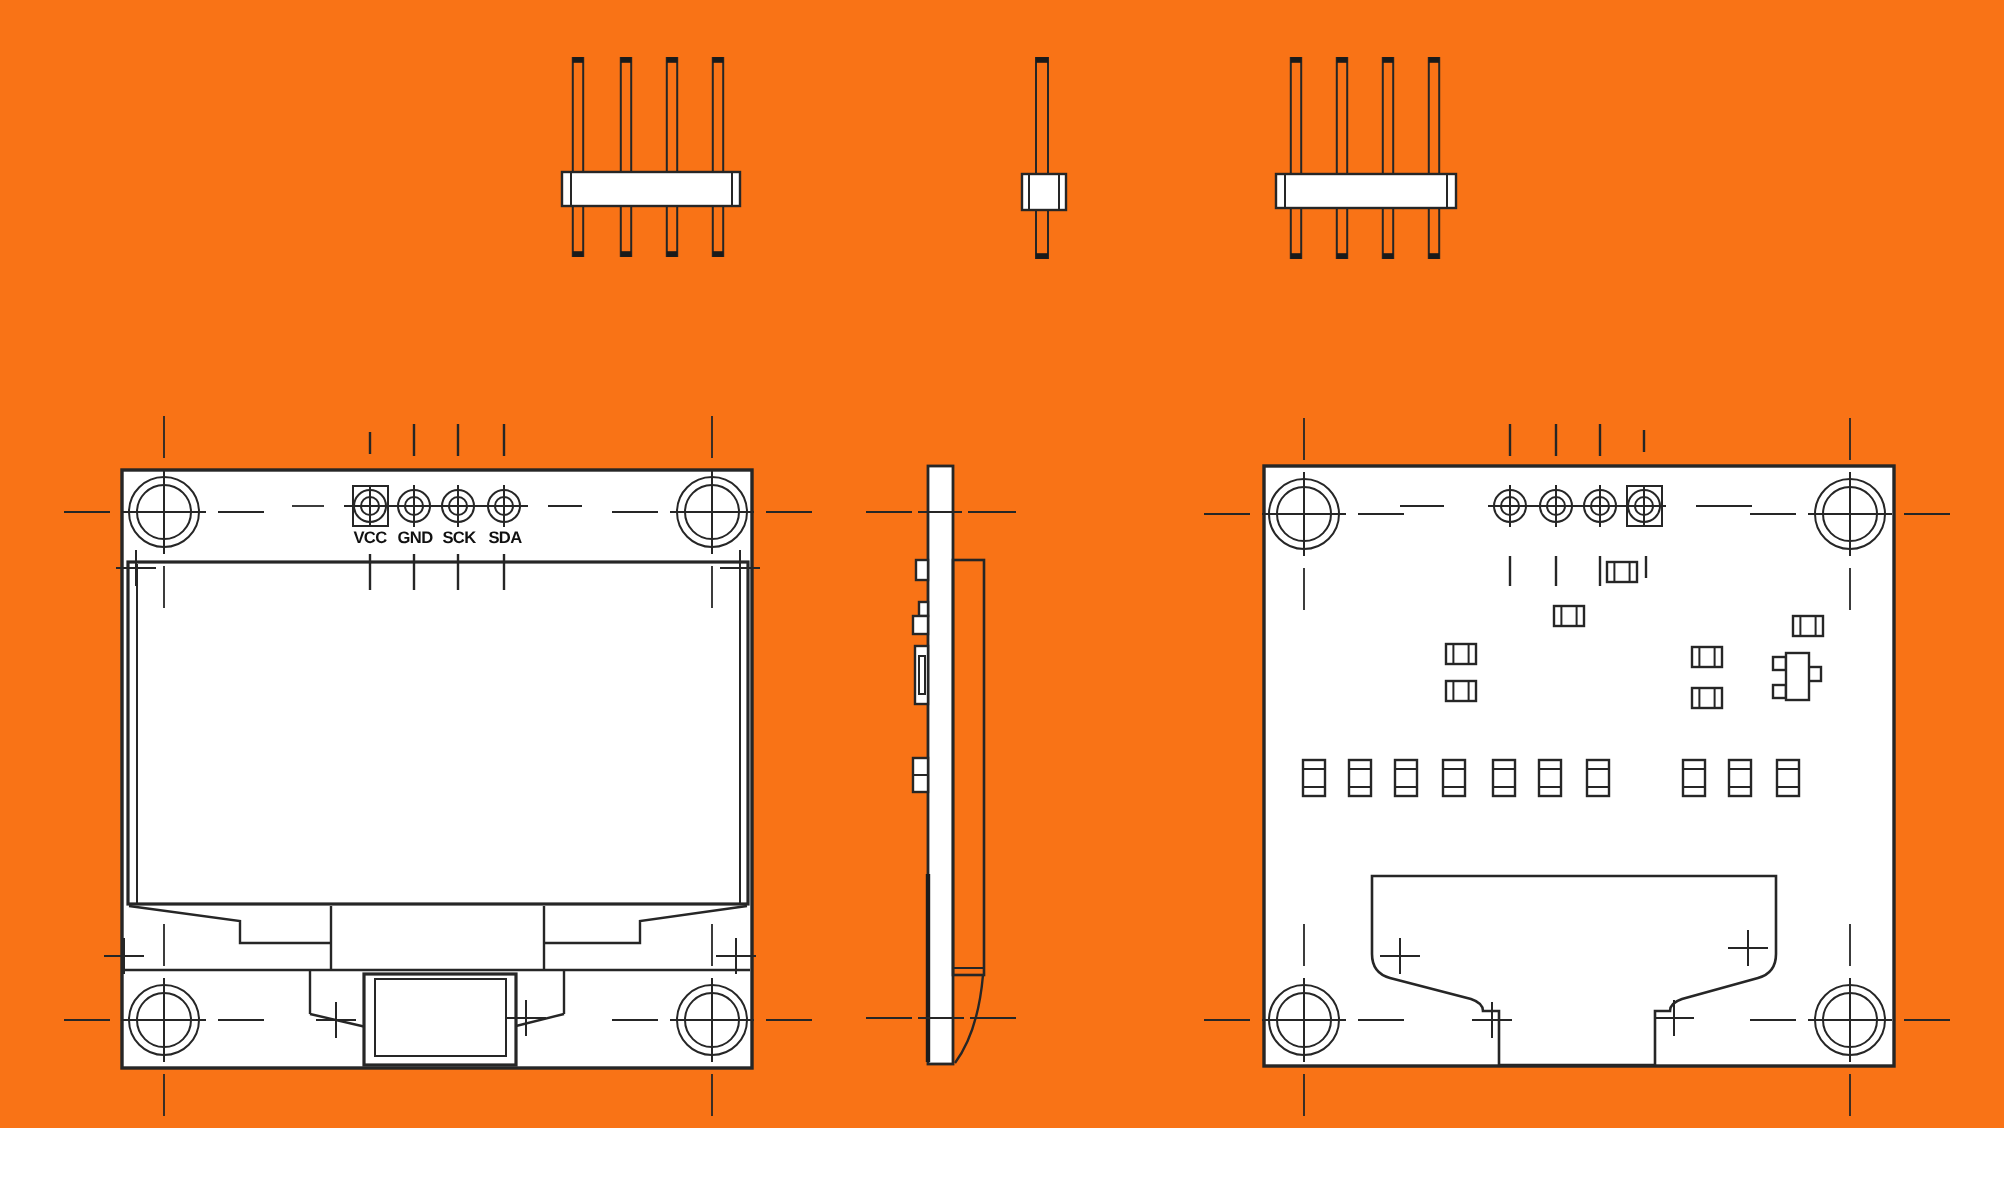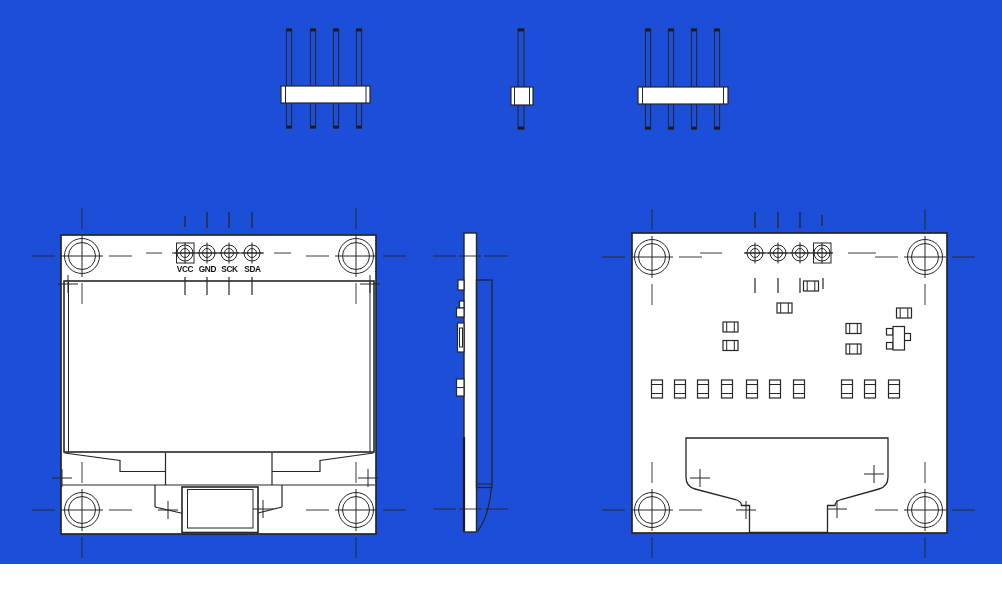--- a/index.html
+++ b/index.html
@@ -1,16 +1,16 @@
 <!DOCTYPE html>
 <html><head>
 <meta charset="utf-8">
 <style>
   html,body{margin:0;padding:0;background:#ffffff;}
-  .canvas{position:relative;width:1002px;height:564px;background:#1d4ed8;overflow:hidden;
+  .canvas{position:relative;width:1002px;height:564px;background:#f97316;overflow:hidden;
           font-family:"Liberation Sans", sans-serif;text-align:right;}
   svg{display:block;}
   .ln{stroke:#262626;fill:none;stroke-width:1.2;}
   .outline{stroke:#262626;fill:#ffffff;stroke-width:1.7;}
   .shape{stroke:#262626;fill:#ffffff;stroke-width:1.2;}
   .thin{stroke:#262626;fill:none;stroke-width:1;}
   .center{stroke:#262626;fill:none;stroke-width:0.9;}
   .tick{stroke:#262626;fill:none;stroke-width:1.2;}
   .tip{stroke:#1a1a1a;stroke-width:2.8;}
   .pinlabel{font-family:"Liberation Sans", sans-serif;font-size:8.3px;font-weight:bold;

